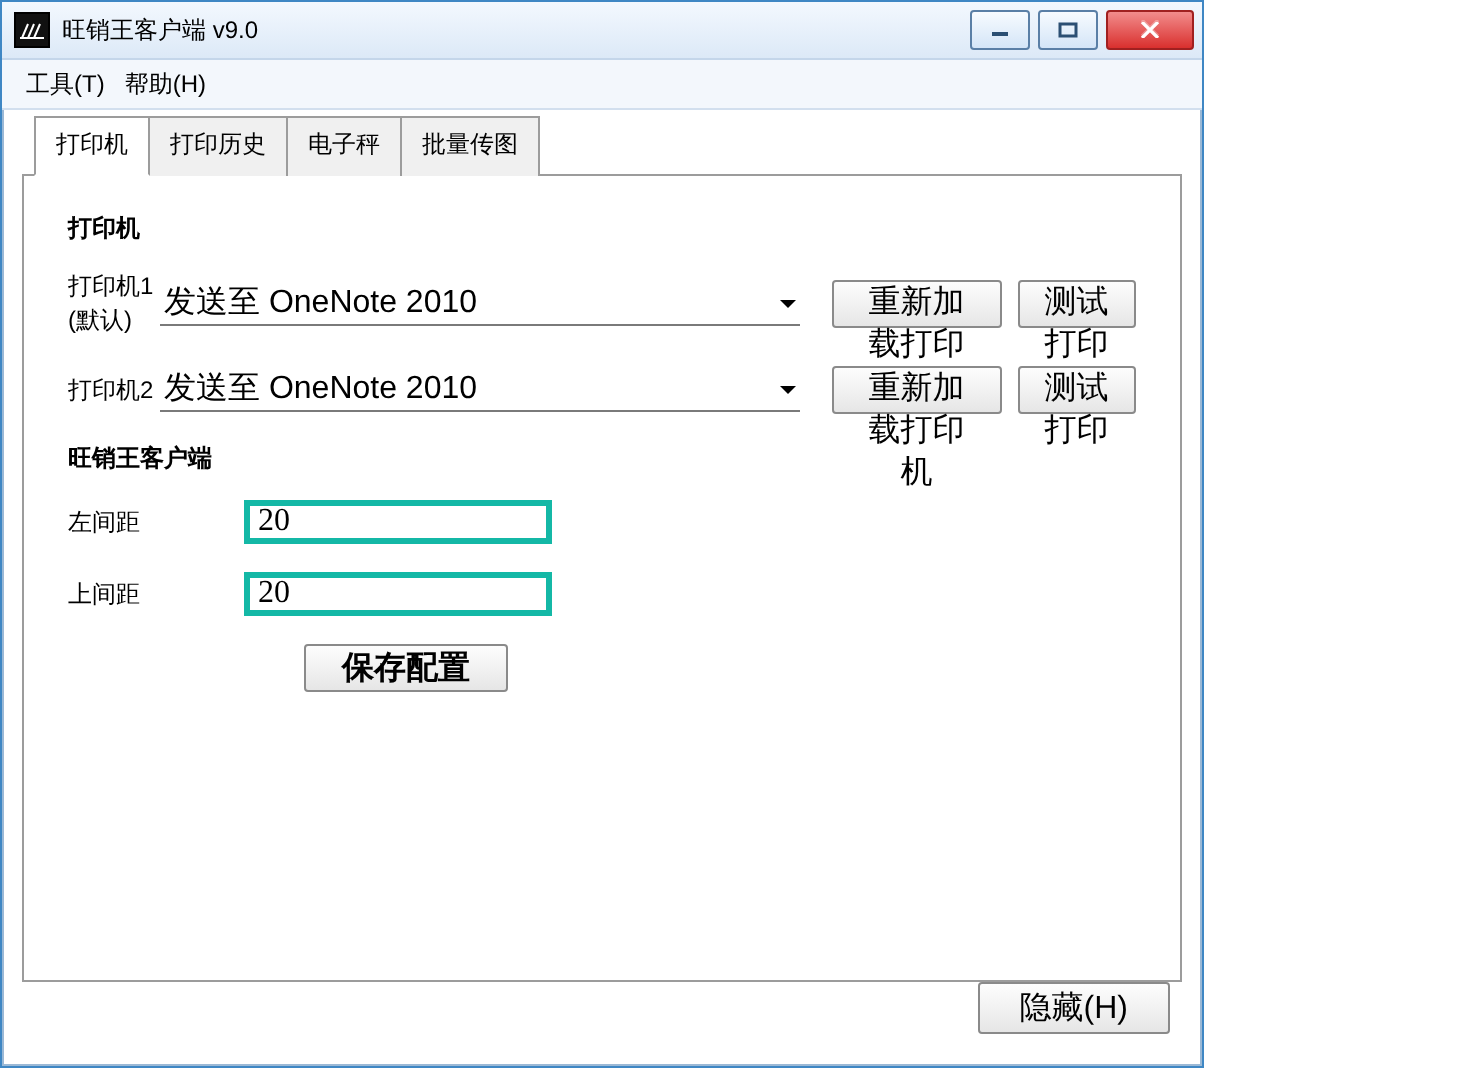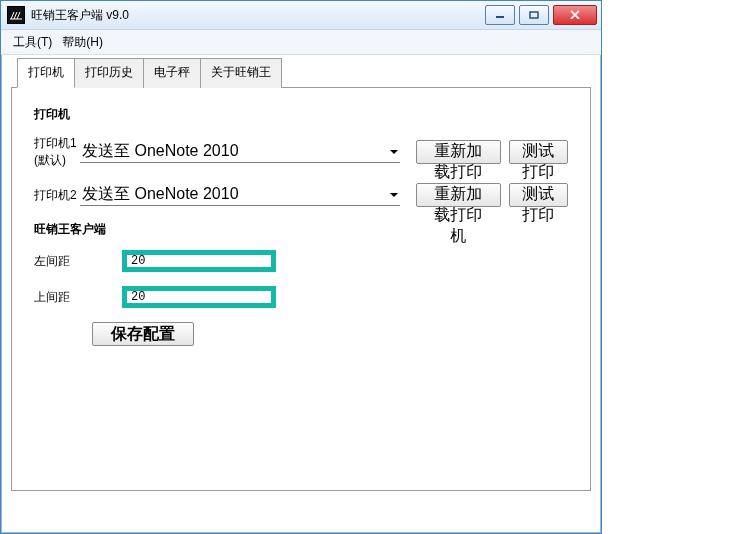--- a/index.html
+++ b/index.html
@@ -90,25 +90,25 @@
     height:24px;box-sizing:border-box;padding:0 12px;
     border:1px solid #8a8a8a;border-radius:2px;
     background:linear-gradient(#fdfdfd,#e6e6e6);
     font-family:Liberation Sans, sans-serif;font-size:16px;cursor:default;
     margin-left:8px;
   }
   .btn:first-of-type{margin-left:0;}
 
   .text-input{
     width:154px;height:22px;box-sizing:border-box;
-    border:5px solid #14b8a6;padding:0 4px;
-    font-family:Liberation Mono, monospace;font-size:12px;
-  }
-
-  .save-row{margin-top:12px;margin-left:58px;}
+    border:3px solid #14b8a6;padding:0 4px;
+    font-family:Liberation Serif, serif;font-size:16px;
+  }
+
+  .save-row{margin-top:12px;margin-left:118px;}
   .save-row .btn{font-weight:bold;padding:0 18px;}
 
   .bottom-bar{
     position:absolute;left:0;right:0;bottom:0;height:38px;
     display:flex;justify-content:flex-end;align-items:center;
     padding-right:6px;
   }
   .bottom-bar .btn{padding:0 20px;height:26px;}
 </style>
 </head>
@@ -151,21 +151,21 @@
     <span class="menu-item">工具(T)</span>
     <span class="menu-item">帮助(H)</span>
   </div>
 
   <div class="client">
 
     <div class="tabs">
       <div class="tab active">打印机</div>
       <div class="tab">打印历史</div>
       <div class="tab">电子秤</div>
-      <div class="tab">关于旺销王</div>
+      <div class="tab">批量传图</div>
     </div>
 
     <div class="tab-body">
 
       <div class="section-title">打印机</div>
 
       <div class="row">
         <span class="label">打印机1 (默认)</span>
         <span class="combo-wrap">
           <input class="combo" readonly="" value="发送至 OneNote 2010" style="">
@@ -194,16 +194,19 @@
         <span class="label">上间距</span>
         <input class="text-input" value="20" style="">
       </div>
 
       <div class="row save-row">
         <button class="btn">保存配置</button>
       </div>
 
     </div>
 
+    <div class="bottom-bar">
+      <button class="btn">隐藏(H)</button>
+    </div>
 
   </div>
 
 </div>
 
 </body></html>

